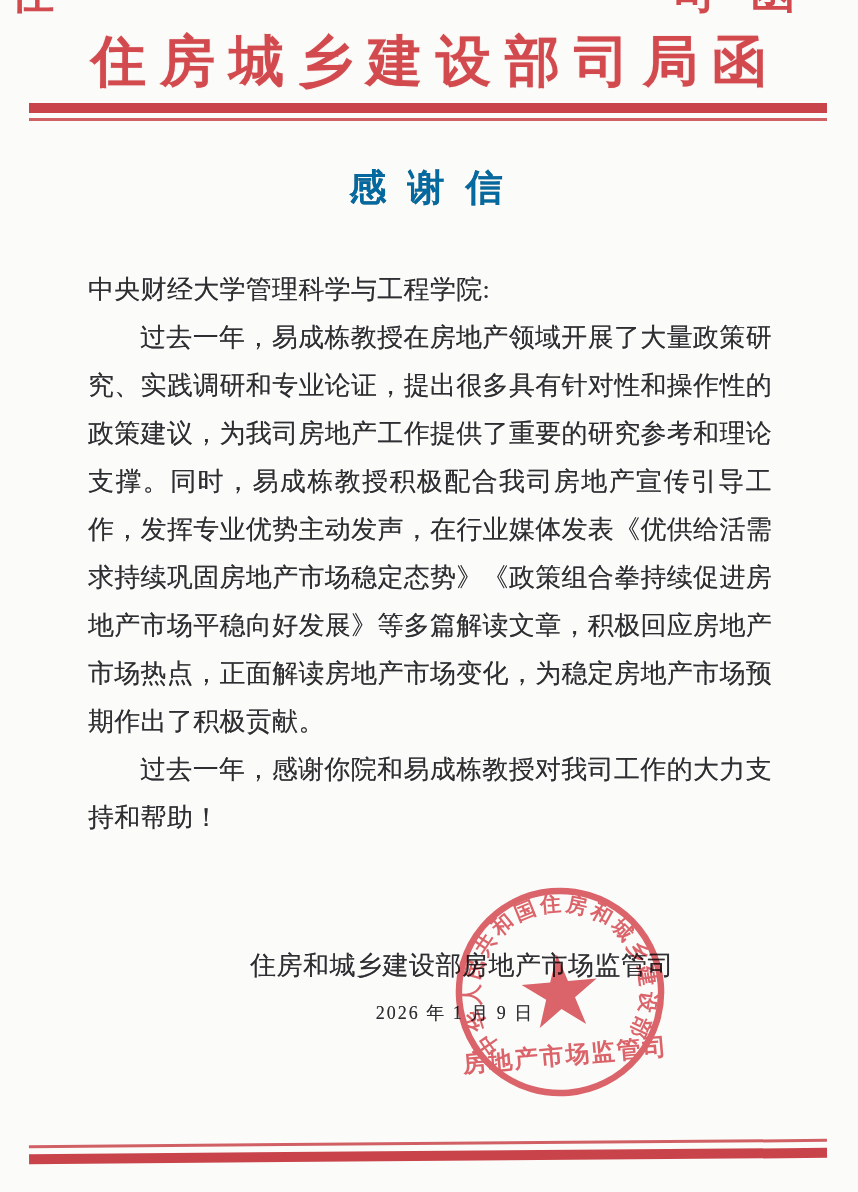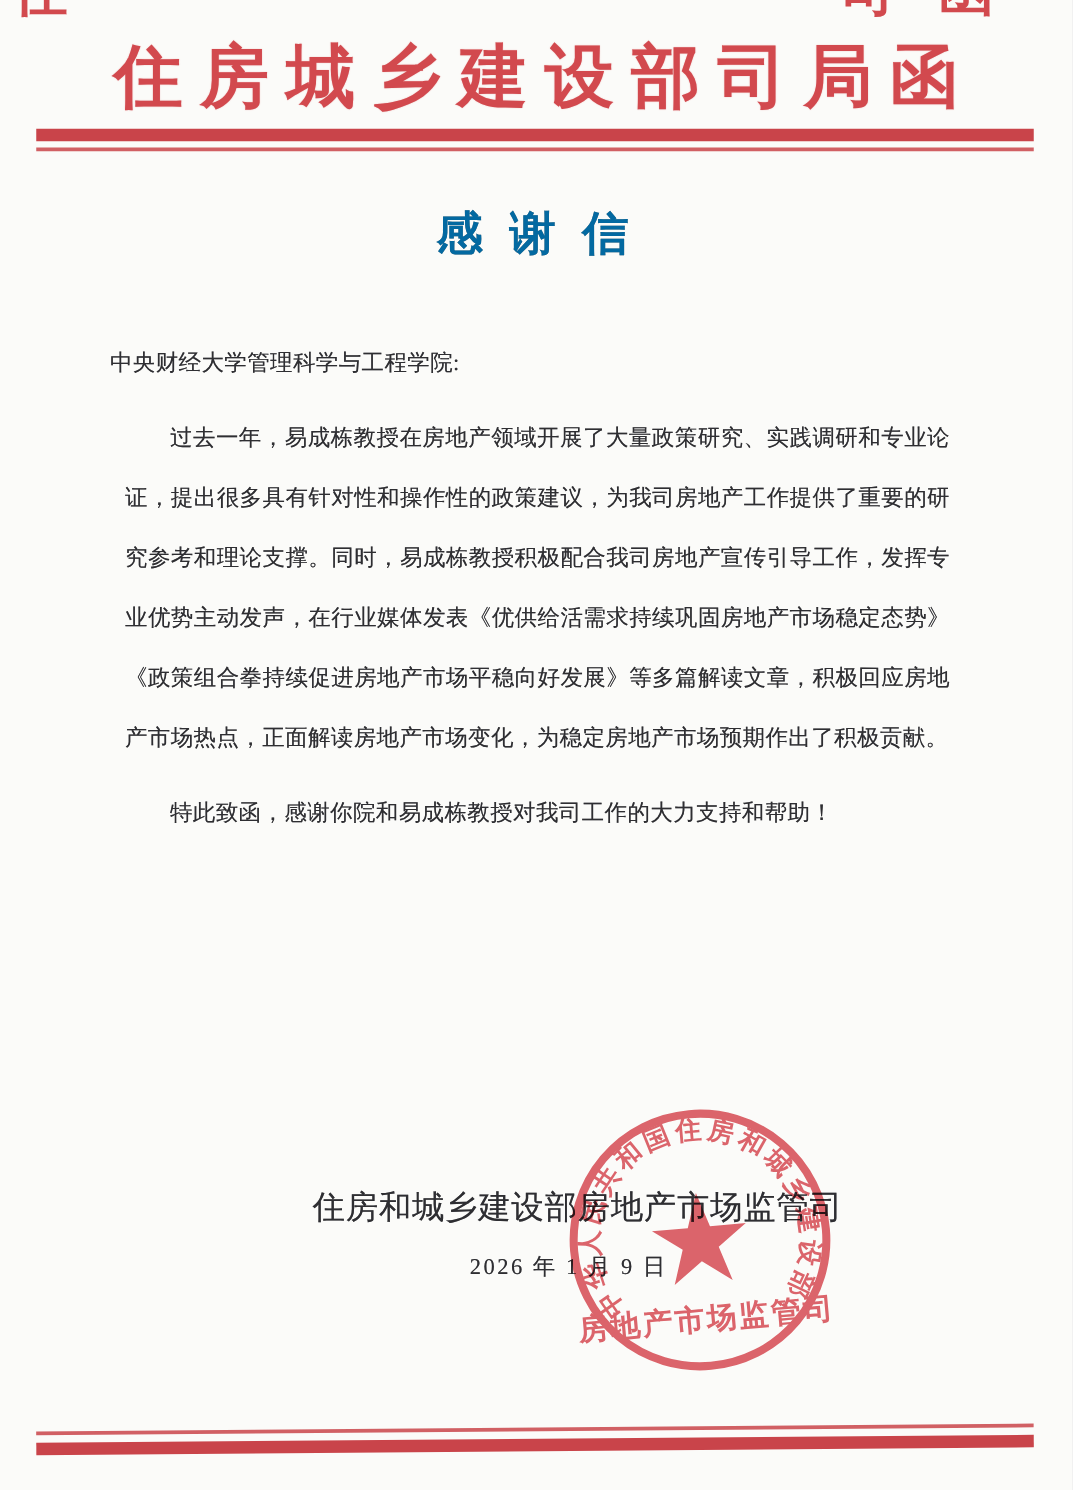--- a/index.html
+++ b/index.html
@@ -50,28 +50,28 @@
   .title{
     position:absolute;top:163px;left:0;width:100%;margin:0;
     text-align:center;
     font-size:37px;line-height:50px;font-weight:700;
     letter-spacing:6px;color:#0369a1;
     text-shadow:0 0 .5px rgba(0,0,0,.5);
   }
   
   .body{
     position:absolute;top:266px;left:88px;width:684px;
-    font-size:18px;line-height:48px;
+    font-size:26px;line-height:48px;
     letter-spacing:.3px;
     color:var(--text);
     text-shadow:0 0 .4px rgba(40,40,45,.55);
   }
   .salutation{text-align:left;}
   .para{
-    margin:12px;
+    margin:0;
     text-indent:2em;
     text-align:justify;
     text-align-last:left;
     text-justify:inter-ideograph;
   }
   
   .sign-block{
     position:absolute;top:946px;left:250px;width:410px;
     text-align:center;color:var(--text);
     text-shadow:0 0 .4px rgba(40,40,45,.55);
@@ -116,21 +116,21 @@
   <div class="rule rule-top">
     <div class="thick"></div>
     <div class="thin"></div>
   </div>
 
   <h1 class="title">感 谢 信</h1>
 
   <div class="body">
     <div class="salutation">中央财经大学管理科学与工程学院:</div>
     <p class="para">过去一年，易成栋教授在房地产领域开展了大量政策研究、实践调研和专业论证，提出很多具有针对性和操作性的政策建议，为我司房地产工作提供了重要的研究参考和理论支撑。同时，易成栋教授积极配合我司房地产宣传引导工作，发挥专业优势主动发声，在行业媒体发表《优供给活需求持续巩固房地产市场稳定态势》《政策组合拳持续促进房地产市场平稳向好发展》等多篇解读文章，积极回应房地产市场热点，正面解读房地产市场变化，为稳定房地产市场预期作出了积极贡献。</p>
-    <p class="para">特此致函，感谢你院和易成栋教授对我司工作的大力支持和帮助！</p>
+    <p class="para">过去一年，感谢你院和易成栋教授对我司工作的大力支持和帮助！</p>
   </div>
 
   <div class="sign-block">
     <div class="signature">住房和城乡建设部房地产市场监管司</div>
     <div class="date">2026 年 1 月 9 日</div>
   </div>
 
   <svg class="seal" viewBox="0 0 220 220" xmlns="http://www.w3.org/2000/svg">
     <circle class="seal-ring" cx="110" cy="110" r="102"></circle>
     <path id="sealArc" d="M 39,151 A 82,82 0 1 1 181,151" fill="none"></path>

